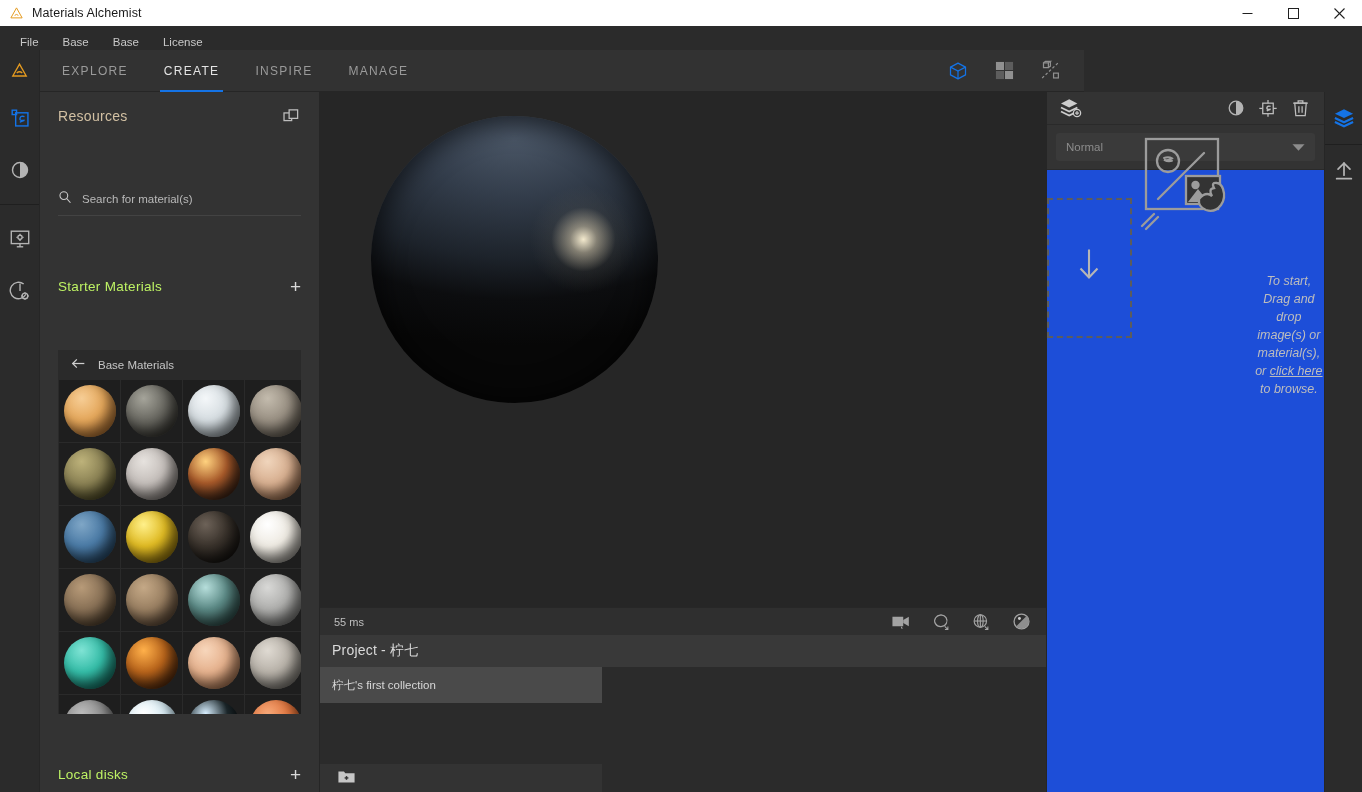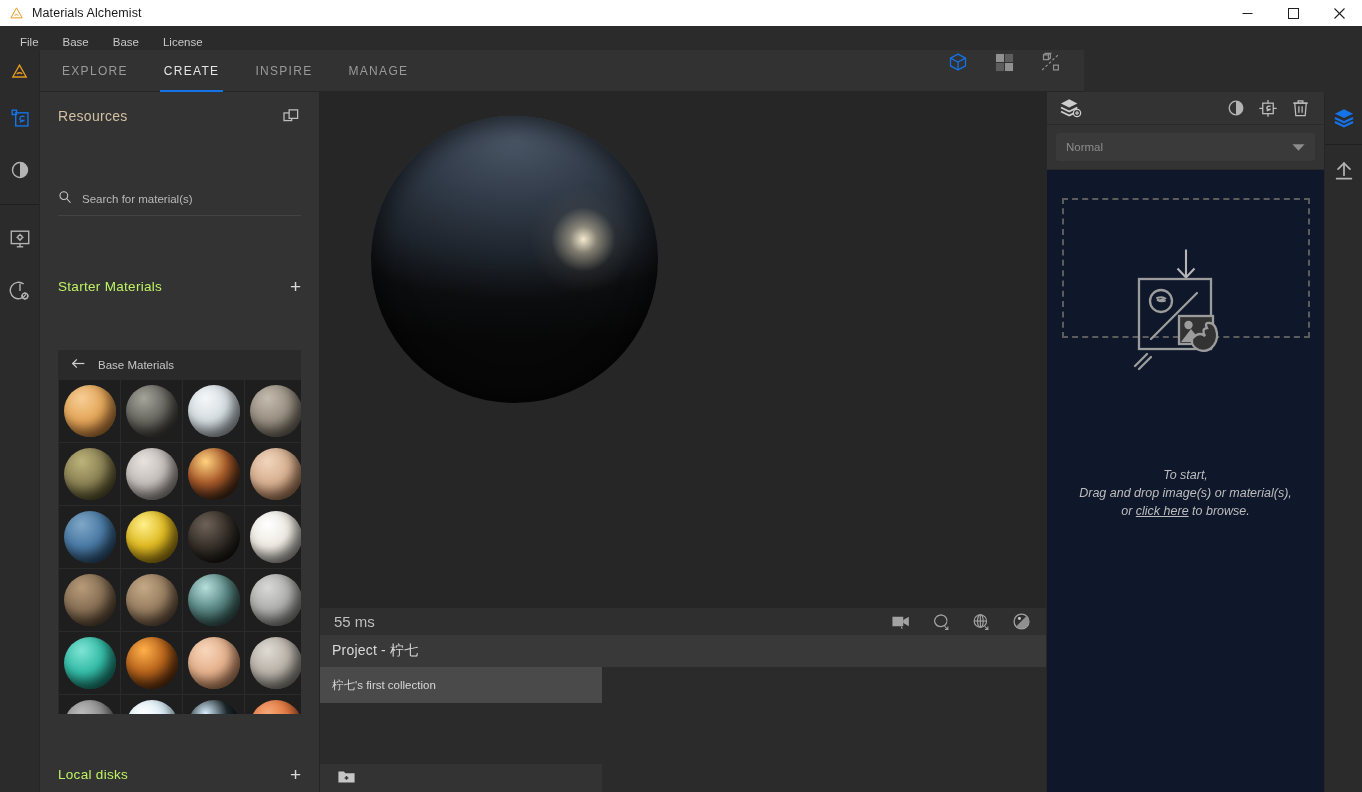--- a/index.html
+++ b/index.html
@@ -33,21 +33,21 @@
   .menu-item {
     height: 24px; display: flex; align-items: center; padding: 0 12px;
     font-size: 11.5px; color: #c8c8c8; margin-top: 8px;
   }
   .menu-item:first-child { margin-left: 8px; }
 
   
   .header {
     position: absolute; top: 50px; left: 0; width: 1084px; height: 42px;
     background: #323232; border-bottom: 1px solid #262626;
-    display: flex; align-items: flex-start;
+    display: flex; align-items: center;
   }
   .header-logo {
     width: 40px; height: 42px; display: flex; align-items: center; justify-content: center;
     border-right: 1px solid #262626; background: #2b2b2b;
   }
   .apptabs { display: flex; align-items: stretch; height: 42px; margin-left: 4px; }
   .apptab {
     position: relative; display: flex; align-items: center; padding: 0 18px;
     font-size: 12px; letter-spacing: 1.3px; color: #9a9a9a;
   }
@@ -125,21 +125,21 @@
       radial-gradient(ellipse 120% 70% at 50% 104%, #3a2e1c 0%, #241c11 28%, rgba(0,0,0,0) 62%),
       #060606;
     box-shadow: inset 0 0 26px 6px rgba(0,0,0,.55);
   }
   .sphere-wrap { position: absolute; left: 0; top: 0; width: 726px; height: 515px; }
   .vp-statusbar {
     position: absolute; top: 607px; left: 320px; width: 726px; height: 28px;
     background: #2f2f2f; display: flex; align-items: center; padding: 0 14px;
     border-top: 1px solid #272727;
   }
-  .vp-ms { font-size: 15px; color: #bfbfbf; }
+  .vp-ms { font-size: 11px; color: #bfbfbf; }
   .vp-tools { margin-left: auto; display: flex; align-items: center; gap: 18px; }
   .vp-tool { width: 22px; height: 22px; display: flex; align-items: center; justify-content: center; }
 
   
   .project {
     position: absolute; top: 635px; left: 320px; width: 726px; height: 157px;
     background: #2b2b2b;
   }
   .project-head {
     height: 32px; background: #393939; display: flex; align-items: center; padding: 0 12px;
@@ -168,22 +168,22 @@
   .rp-tool { width: 24px; height: 24px; display: flex; align-items: center; justify-content: center; }
   .rp-tools-right { margin-left: auto; display: flex; align-items: center; gap: 8px; }
   .blend-wrap { padding: 8px 9px; border-bottom: 1px solid #2a2a2a; }
   .blend-select {
     height: 28px; background: #3a3a3a; border-radius: 3px;
     display: flex; align-items: center; padding: 0 10px;
   }
   .blend-label { font-size: 11.5px; color: #8c8c8c; }
   .blend-caret { margin-left: auto; }
   .dropzone {
-    flex: 1; display: flex; flex-direction: column; align-items: center;
-    padding-top: 28px; background: #0f172a;
+    flex: 1; display: flex; 
+    padding-top: 28px; background: #1d4ed8;
   }
   .dash-box {
     width: 248px; height: 140px;
     border: 2px dashed #5c5c5c;
     position: relative;
     display: flex; align-items: center; justify-content: center;
   }
   .dz-text {
     margin-top: 74px; text-align: center; font-style: italic;
     font-size: 12.5px; line-height: 18px; color: #bdbdbd;

